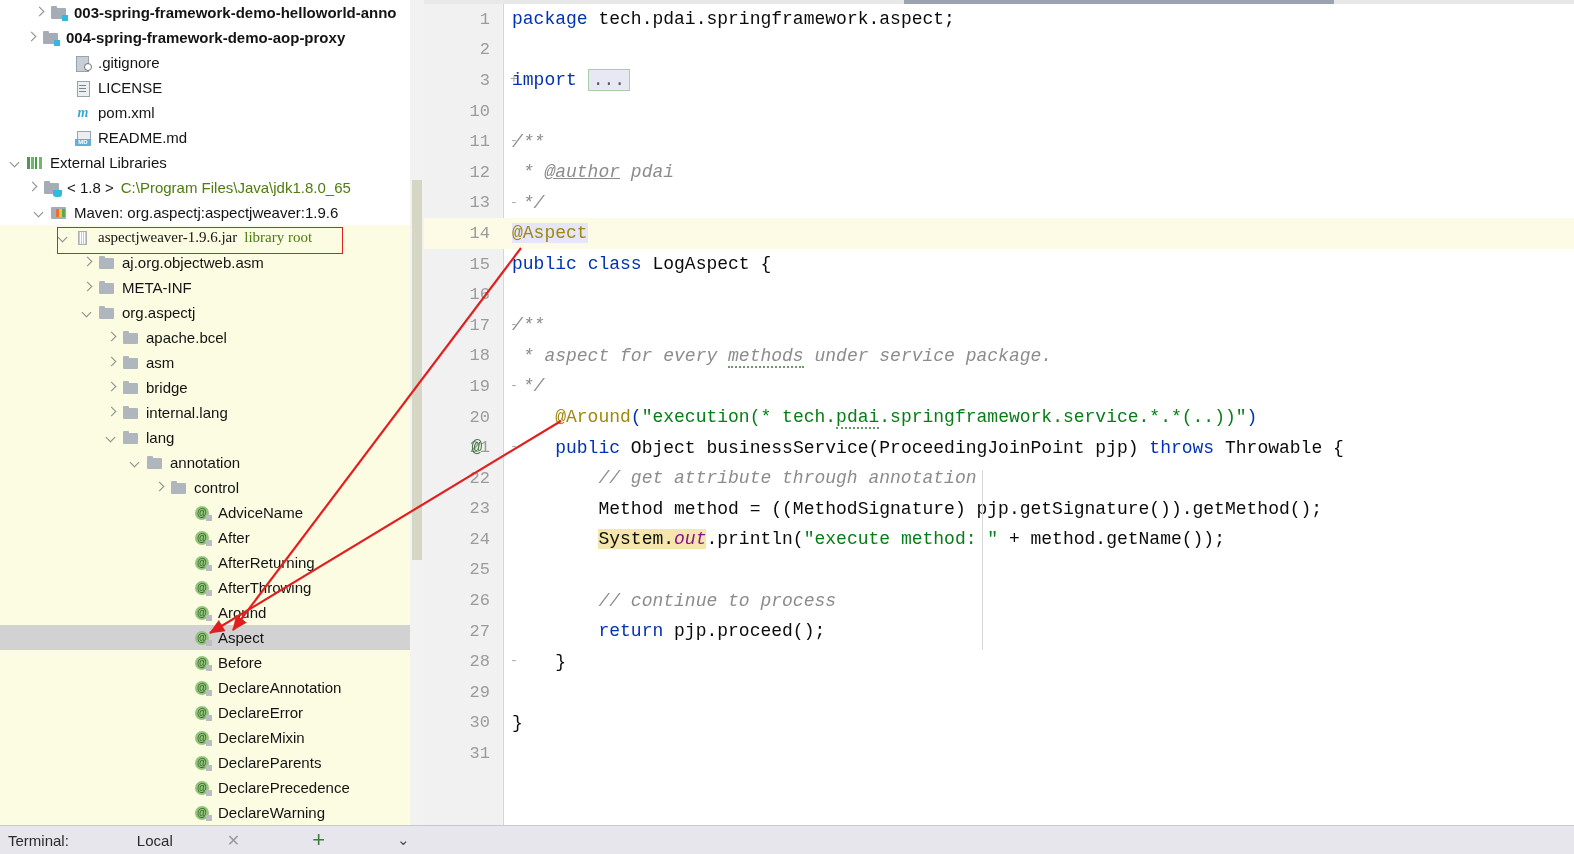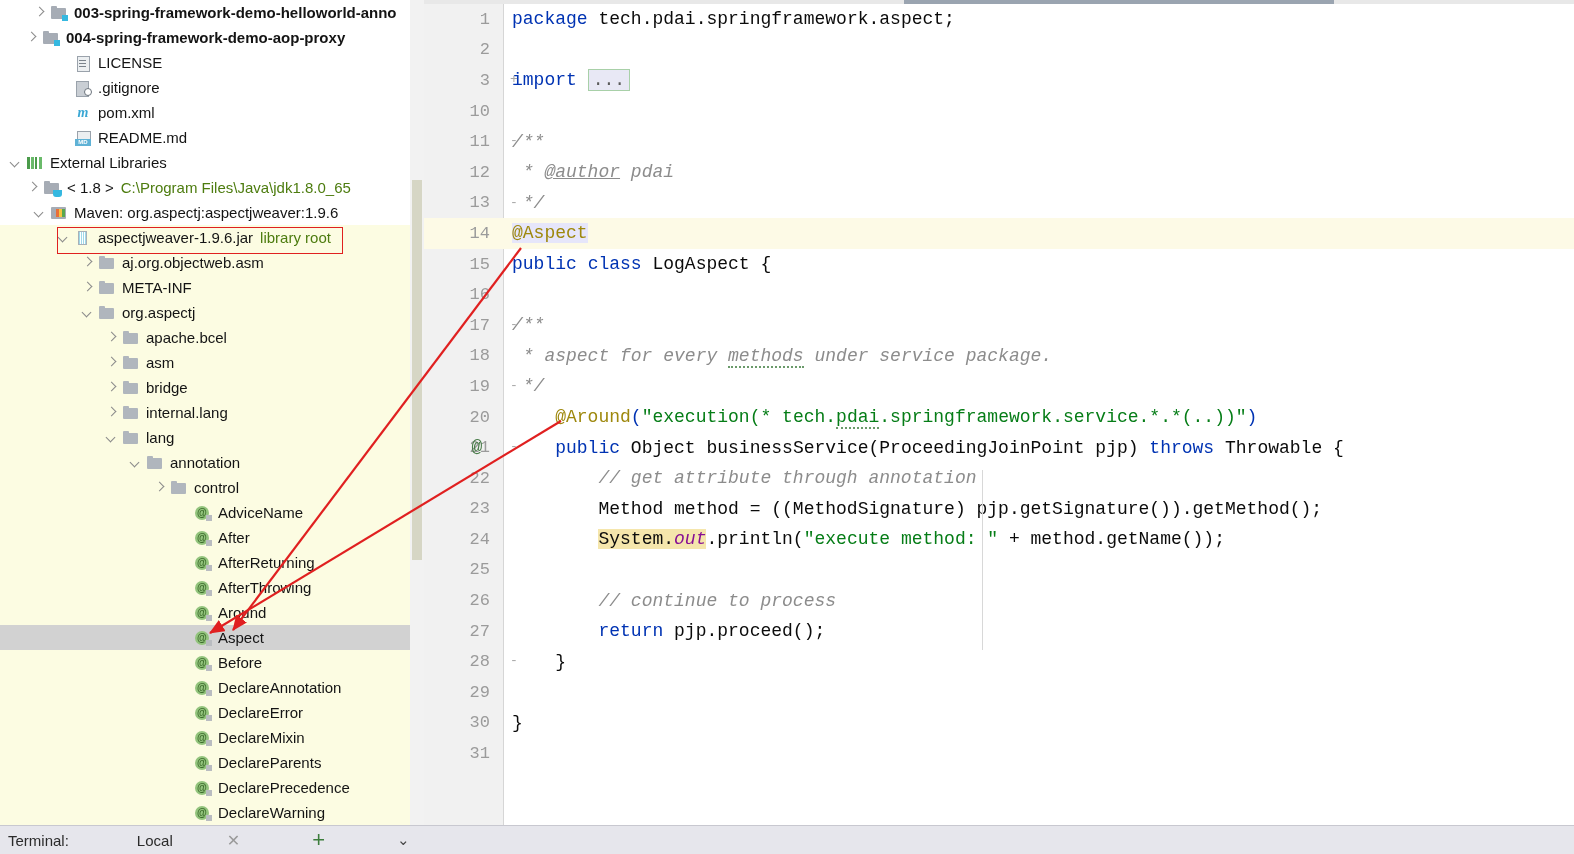--- a/index.html
+++ b/index.html
@@ -258,31 +258,31 @@
         </div>
         <div class="tree-row" style="padding-left: 24px;">
           <span class="twisty right"></span>
           <span class="ticon ic-module">
             <span class="badge"></span>
           </span>
           <span class="tlabel bold">004-spring-framework-demo-aop-proxy</span>
         </div>
         <div class="tree-row" style="padding-left: 56px;">
           <span class="twisty"></span>
+          <span class="ticon ic-git">
+            <span class="badge"></span>
+          </span>
+          <span class="tlabel">.gitignore</span>
+        </div>
+        <div class="tree-row" style="padding-left: 56px;">
+          <span class="twisty"></span>
           <span class="ticon ic-file">
             <span class="badge"></span>
           </span>
           <span class="tlabel">LICENSE</span>
-        </div>
-        <div class="tree-row" style="padding-left: 56px;">
-          <span class="twisty"></span>
-          <span class="ticon ic-git">
-            <span class="badge"></span>
-          </span>
-          <span class="tlabel">.gitignore</span>
         </div>
         <div class="tree-row" style="padding-left: 56px;">
           <span class="twisty"></span>
           <span class="ticon ic-mvnfile">
             <span class="badge">m</span>
           </span>
           <span class="tlabel">pom.xml</span>
         </div>
         <div class="tree-row" style="padding-left: 56px;">
           <span class="twisty"></span>
@@ -306,21 +306,21 @@
           <span class="tlabel">&lt; 1.8 &gt;</span>
           <span class="tsub">C:\Program Files\Java\jdk1.8.0_65</span>
         </div>
         <div class="tree-row" style="padding-left: 32px;">
           <span class="twisty down"></span>
           <span class="ticon ic-maven">
             <span class="badge"></span>
           </span>
           <span class="tlabel">Maven: org.aspectj:aspectjweaver:1.9.6</span>
         </div>
-        <div class="tree-row tint" style="padding-left: 56px;">
+        <div class="tree-row tint" style="padding-left: 56px; font-family: Liberation Serif, serif;">
           <span class="twisty down"></span>
           <span class="ticon ic-jar">
             <span class="badge"></span>
           </span>
           <span class="tlabel">aspectjweaver-1.9.6.jar</span>
           <span class="tsub">library root</span>
         </div>
         <div class="tree-row tint" style="padding-left: 80px;">
           <span class="twisty right"></span>
           <span class="ticon ic-folder"><span class="badge"></span></span>

